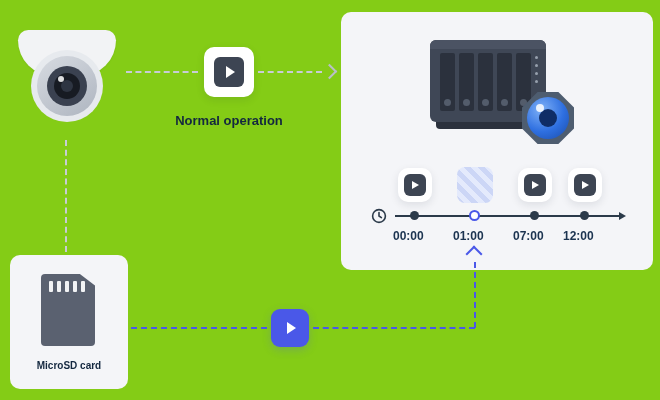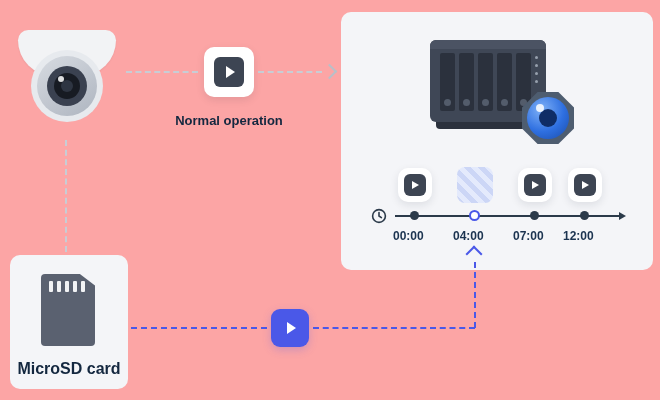--- a/index.html
+++ b/index.html
@@ -1,17 +1,17 @@
 <!DOCTYPE html>
 <html><head>
 <meta charset="utf-8">
 <style>
   * { margin:0; padding:0; box-sizing:border-box; }
   body { background:#ffffff; font-family:"Liberation Sans", sans-serif; }
-  #canvas { position:relative; width:660px; height:400px; background:#fca5a5; overflow:hidden; }
+  #canvas { position:relative; width:660px; height:400px; background:#84cc16; overflow:hidden; }
   .abs { position:absolute; }
 
   
   .panel { background:#f4f5f8; border-radius:10px; }
 
   
   .cam-cap { left:18px; top:30px; width:98px; height:46px; background:#f2f3f5;
              border-radius:12px 12px 42px 42px; box-shadow:0 1px 2px rgba(20,30,50,.06); }
   .cam-ring { left:31px; top:50px; width:72px; height:72px; border-radius:50%; background:#e7eaee; }
   .cam-sphere { left:37px; top:56px; width:60px; height:60px; border-radius:50%;
@@ -169,36 +169,36 @@
   <div class="abs tl-line">
       <div class="tl-line-inner"></div>
     </div>
   <div class="abs tl-arrow"></div>
   <div class="abs dot" style="left:410px; top:211px;"></div>
   <div class="abs dot hollow" style="left:469px; top:210px;"></div>
   <div class="abs dot" style="left:530px; top:211px;"></div>
   <div class="abs dot" style="left:580px; top:211px;"></div>
 
   <div class="abs time" style="left:393px; top:229px;">00:00</div>
-  <div class="abs time" style="left:453px; top:229px;">04:00</div>
+  <div class="abs time" style="left:453px; top:229px;">01:00</div>
   <div class="abs time" style="left:513px; top:229px;">07:00</div>
   <div class="abs time" style="left:563px; top:229px;">12:00</div>
 
   <div class="abs panel" style="left:10px; top:255px; width:118px; height:134px;"></div>
   <div>
     <div class="abs sd-card"></div>
     <div class="abs sd-pins">
       <span class="pin"></span>
       <span class="pin"></span>
       <span class="pin"></span>
       <span class="pin"></span>
       <span class="pin"></span>
     </div>
   </div>
-  <div class="abs label" style="left:10px; top:360px; width:118px; font-size:16px;">MicroSD card</div>
+  <div class="abs label" style="left:10px; top:360px; width:118px; font-size:10px;">MicroSD card</div>
 
   <div class="abs dash-h blue" style="left:131px; top:327px; width:136px;"></div>
   <div class="abs dash-h blue" style="left:313px; top:327px; width:162px;"></div>
   <div class="abs dash-v blue" style="left:474px; top:262px; height:66px;"></div>
   <div class="abs chev-up" style="left:468px; top:248px;"></div>
 
   <div class="abs bluebox" style="left:271px; top:309px; width:38px; height:38px;">
     <span class="play"></span>
   </div>
 

